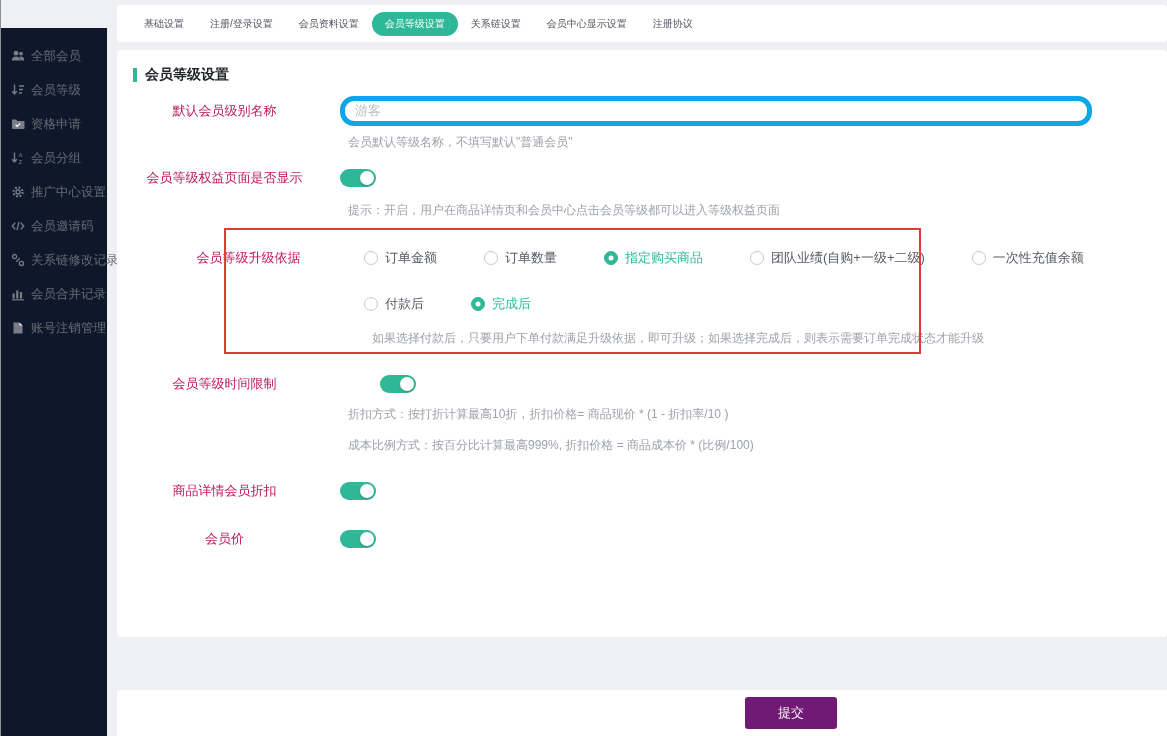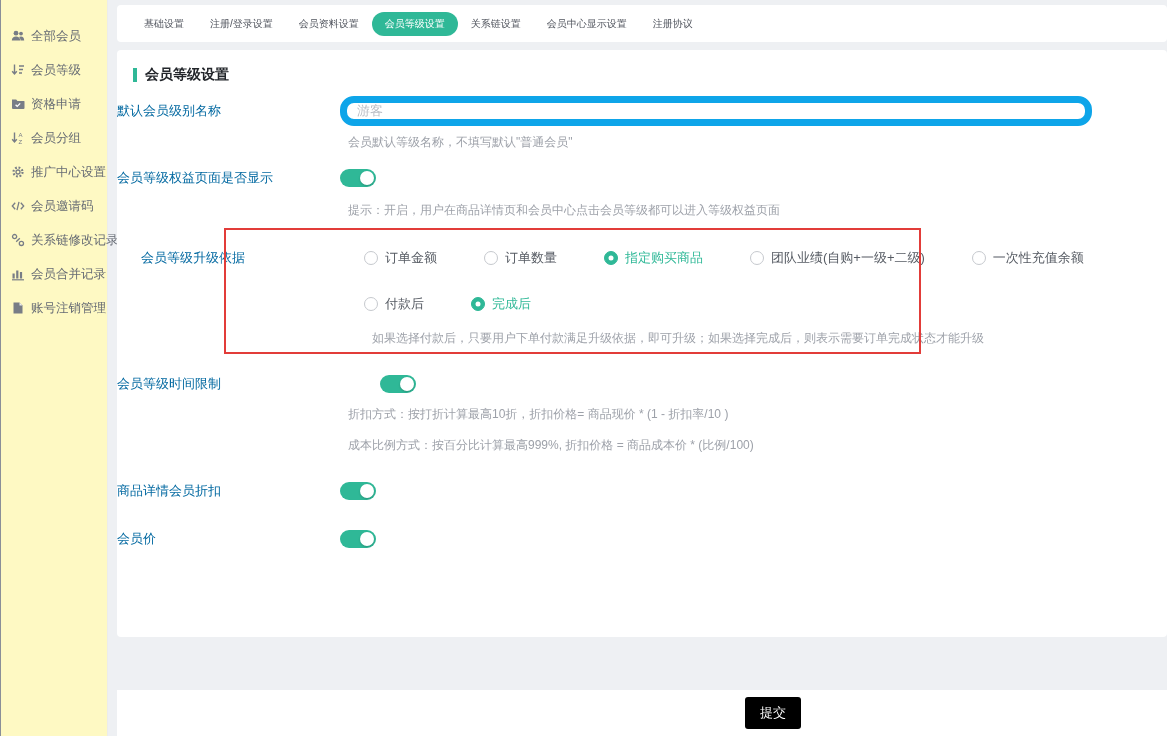--- a/index.html
+++ b/index.html
@@ -4,74 +4,74 @@
 <style>
   html,body{margin:0;padding:0;}
   body{
     width:1167px;height:736px;overflow:hidden;
     background:#eef0f3;
     font-family:"Liberation Sans","DejaVu Sans",sans-serif;
   }
   .app{display:flex;width:1167px;height:736px;border-left:1px solid #8a8f98;box-sizing:border-box;}
 
   
-  .sidebar{width:107px;flex-shrink:0;background:#fef9c3;border-right:1px solid #ececec;padding-top:19px;box-sizing:border-box;}
+  .sidebar{width:107px;flex-shrink:0;background:#0f172a;border-right:1px solid #ececec;padding-top:11px;box-sizing:border-box;margin-top:28px;}
   .side-item{display:flex;align-items:center;gap:6px;height:34px;padding-left:10px;font-size:12.5px;color:#666b74;cursor:pointer;white-space:nowrap;}
   .side-item .icon{width:14px;height:14px;flex-shrink:0;color:#787d86;display:flex;align-items:center;justify-content:center;}
   .side-item .icon svg{width:14px;height:14px;}
   .side-item.active{background:#f5f5f6;color:#1f2329;font-weight:bold;}
   .side-item.active .icon{color:#1f2329;}
 
   
   .main{flex:1;min-width:0;display:flex;flex-direction:column;padding-left:9px;}
   .tabs-card{margin-top:5px;height:37px;background:#fff;border-radius:4px;display:flex;align-items:center;padding-left:14px;flex-shrink:0;}
   .tab{font-size:10px;color:#51555e;padding:5px 13px;cursor:pointer;white-space:nowrap;}
   .tab.active{background:#2fb897;color:#fff;border-radius:15px;}
 
   .content-card{margin-top:8px;height:587px;background:#fff;border-radius:4px;box-sizing:border-box;padding-top:16px;position:relative;flex-shrink:0;}
   .section-header{display:flex;align-items:center;gap:8px;padding-left:16px;}
   .accent-bar{width:4px;height:14px;background:#2fb897;}
   .section-title{font-size:14px;font-weight:bold;color:#23262b;}
 
   .form-row{display:flex;align-items:center;}
-  .form-label{width:223px;flex-shrink:0;text-align:left;padding-right:8px;box-sizing:border-box;font-size:13px;color:#0369a1;}
+  .form-label{width:223px;flex-shrink:0;text-align:center;padding-right:8px;box-sizing:border-box;font-size:13px;color:#be185d;}
   .form-control{flex:1;min-width:0;padding-right:75px;display:flex;align-items:center;}
   .form-help{margin-left:231px;font-size:12px;color:#9da1a9;line-height:14px;}
 
   .row-input{margin-top:12px;}
   .help-1{margin-top:9px;}
   .row-benefits{margin-top:20px;}
   .help-2{margin-top:16px;}
   .upgrade-wrap{margin-top:32px;position:relative;margin-left:24px;}
   .row-timing{margin-top:28px;}
   .help-3{margin-top:18px;}
   .red-outline{position:absolute;left:83px;top:-21px;width:697px;height:126px;border:2px solid #e23c39;box-sizing:border-box;pointer-events:none;}
   .row-timelimit{margin-top:30px;gap:40px;}
   .row-calc{margin-top:28px;}
   .help-4{margin-top:14px;}
   .help-5{margin-top:17px;}
   .row-detail{margin-top:30px;}
   .row-price{margin-top:30px;}
   .help-6{margin-top:14px;}
 
-  .text-input{width:100%;height:30px;border:7px solid #0ea5e9;border-radius:14px;padding:0 10px;box-sizing:border-box;font-size:13px;color:#b9bdc4;outline:none;background:#fff;}
+  .text-input{width:100%;height:30px;border:5px solid #0ea5e9;border-radius:14px;padding:0 10px;box-sizing:border-box;font-size:13px;color:#b9bdc4;outline:none;background:#fff;}
 
   .toggle{width:36px;height:18px;border-radius:10px;background:#2fb897;position:relative;cursor:pointer;flex-shrink:0;}
   .toggle .knob{position:absolute;right:2px;top:2px;width:14px;height:14px;border-radius:50%;background:#fff;box-shadow:0 1px 2px rgba(0,0,0,.2);}
 
   .radio-group{display:flex;align-items:center;gap:19px;}
   .radio-opt{display:flex;align-items:center;gap:7px;font-size:13px;color:#565b63;cursor:pointer;margin-right:28px;white-space:nowrap;}
   .radio-dot{width:14px;height:14px;border-radius:50%;border:1px solid #c6c9ce;background:#fff;box-sizing:border-box;position:relative;flex-shrink:0;}
   .radio-opt.checked .radio-dot{background:#2fb897;border-color:#2fb897;}
   .radio-opt.checked .radio-dot::after{content:"";position:absolute;left:50%;top:50%;transform:translate(-50%,-50%);width:5px;height:5px;border-radius:50%;background:#fff;}
   .radio-opt.checked .radio-label{color:#2fb897;}
 
   .spacer{flex:1;}
   .footer-bar{height:46px;background:#fff;display:flex;align-items:center;flex-shrink:0;}
-  .submit-btn{margin-left:628px;border:none;background:#000000;color:#fff;font-size:13px;padding:7px 15px;border-radius:3px;cursor:pointer;font-family:inherit;}
+  .submit-btn{margin-left:628px;border:none;background:#701a75;color:#fff;font-size:13px;padding:7px 33px;border-radius:3px;cursor:pointer;font-family:inherit;}
 </style>
 </head>
 <body>
 
 <div class="app">
 
   <aside class="sidebar">
     <div class="side-item">
       <span class="icon">
           <svg viewBox="0 0 14 14" fill="currentColor">

